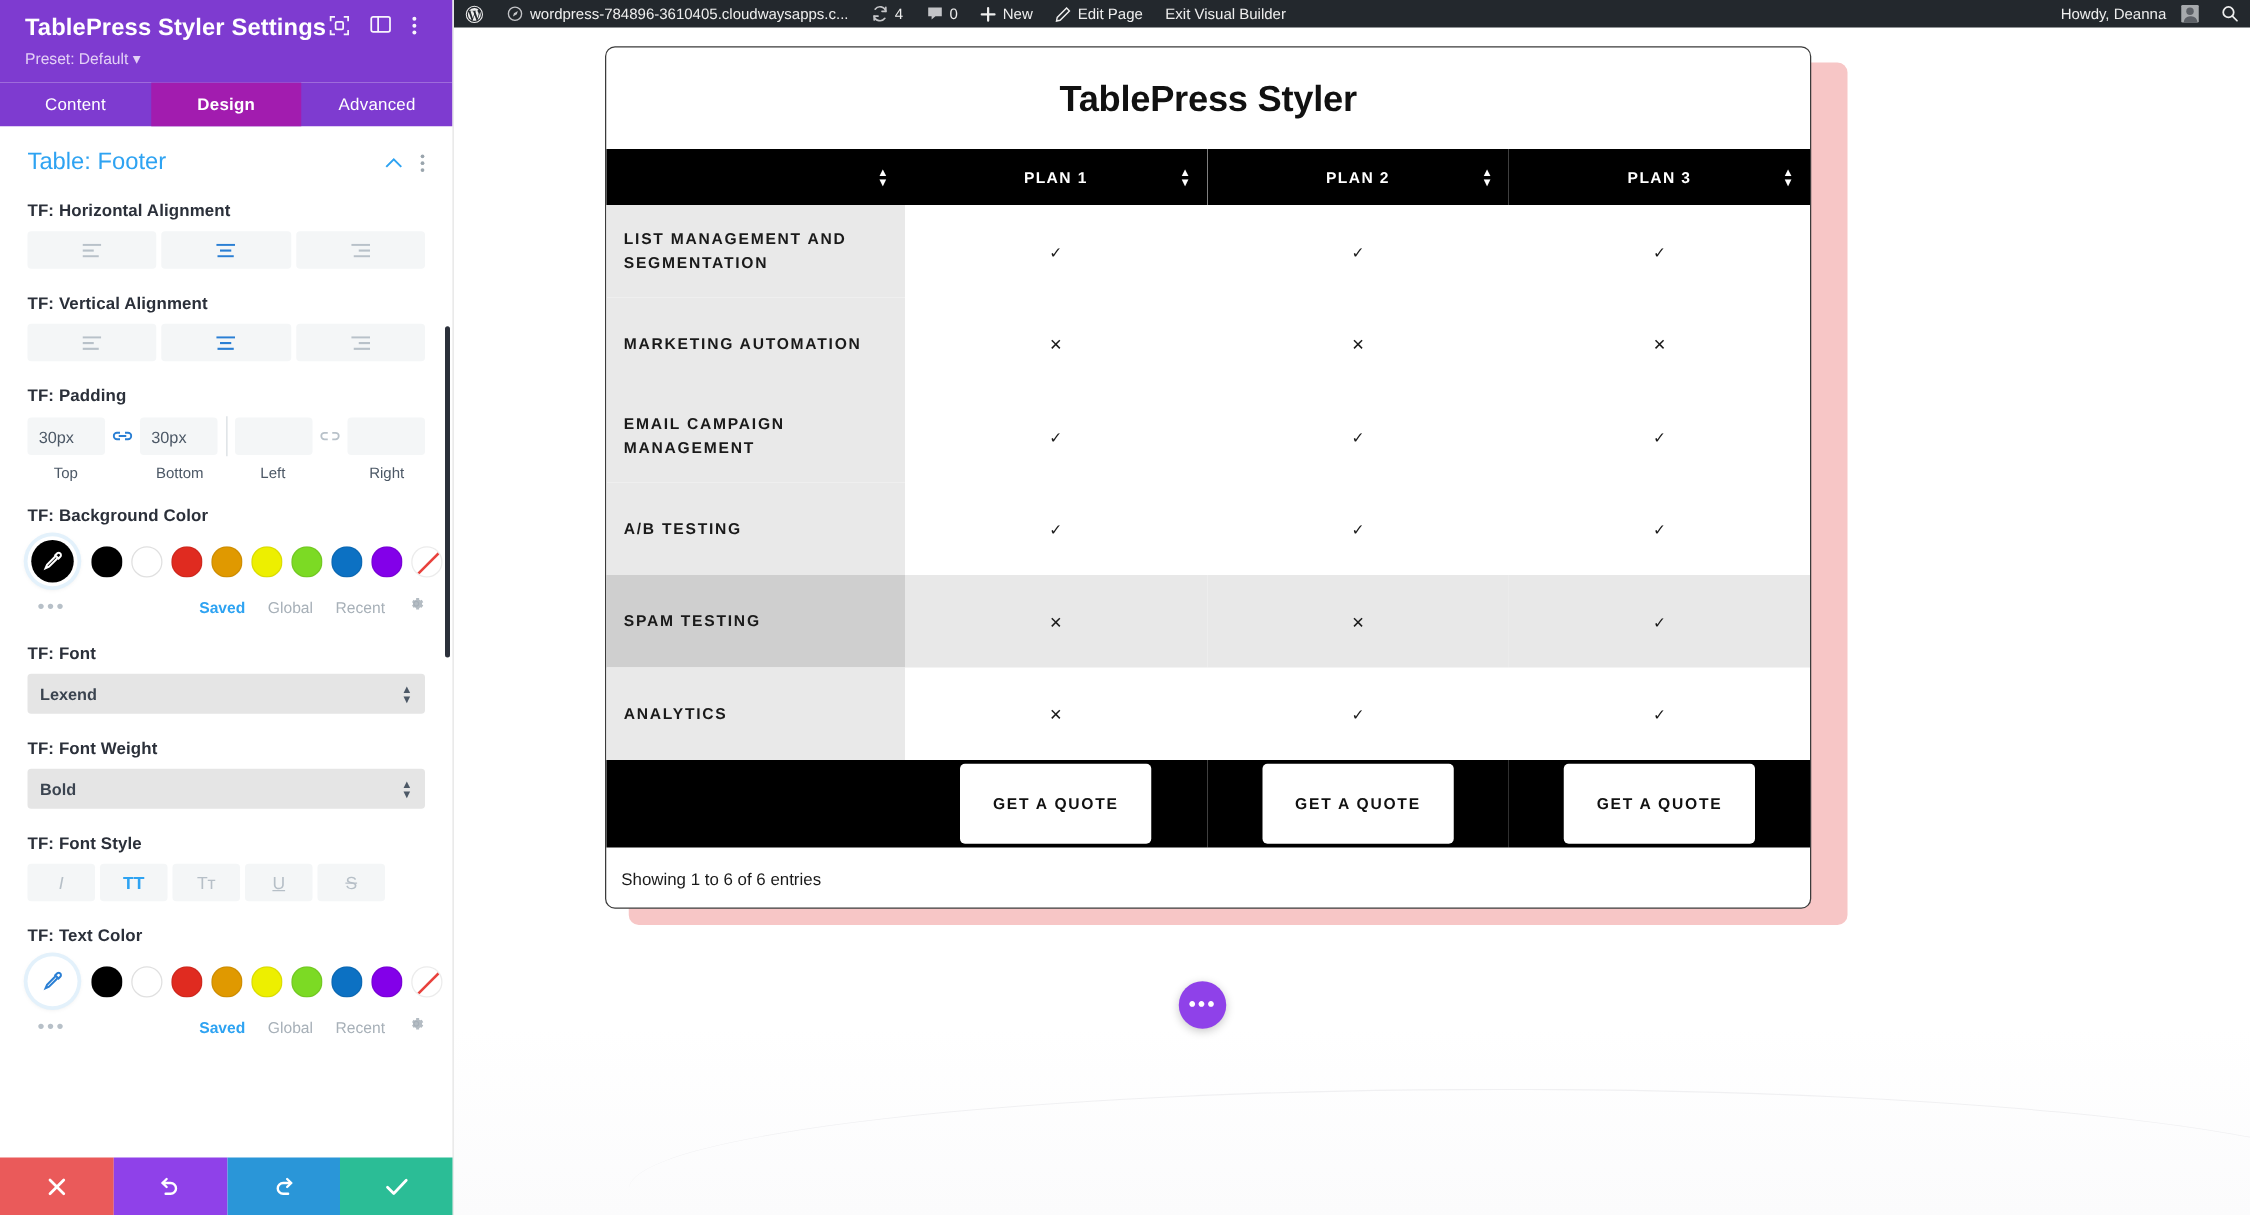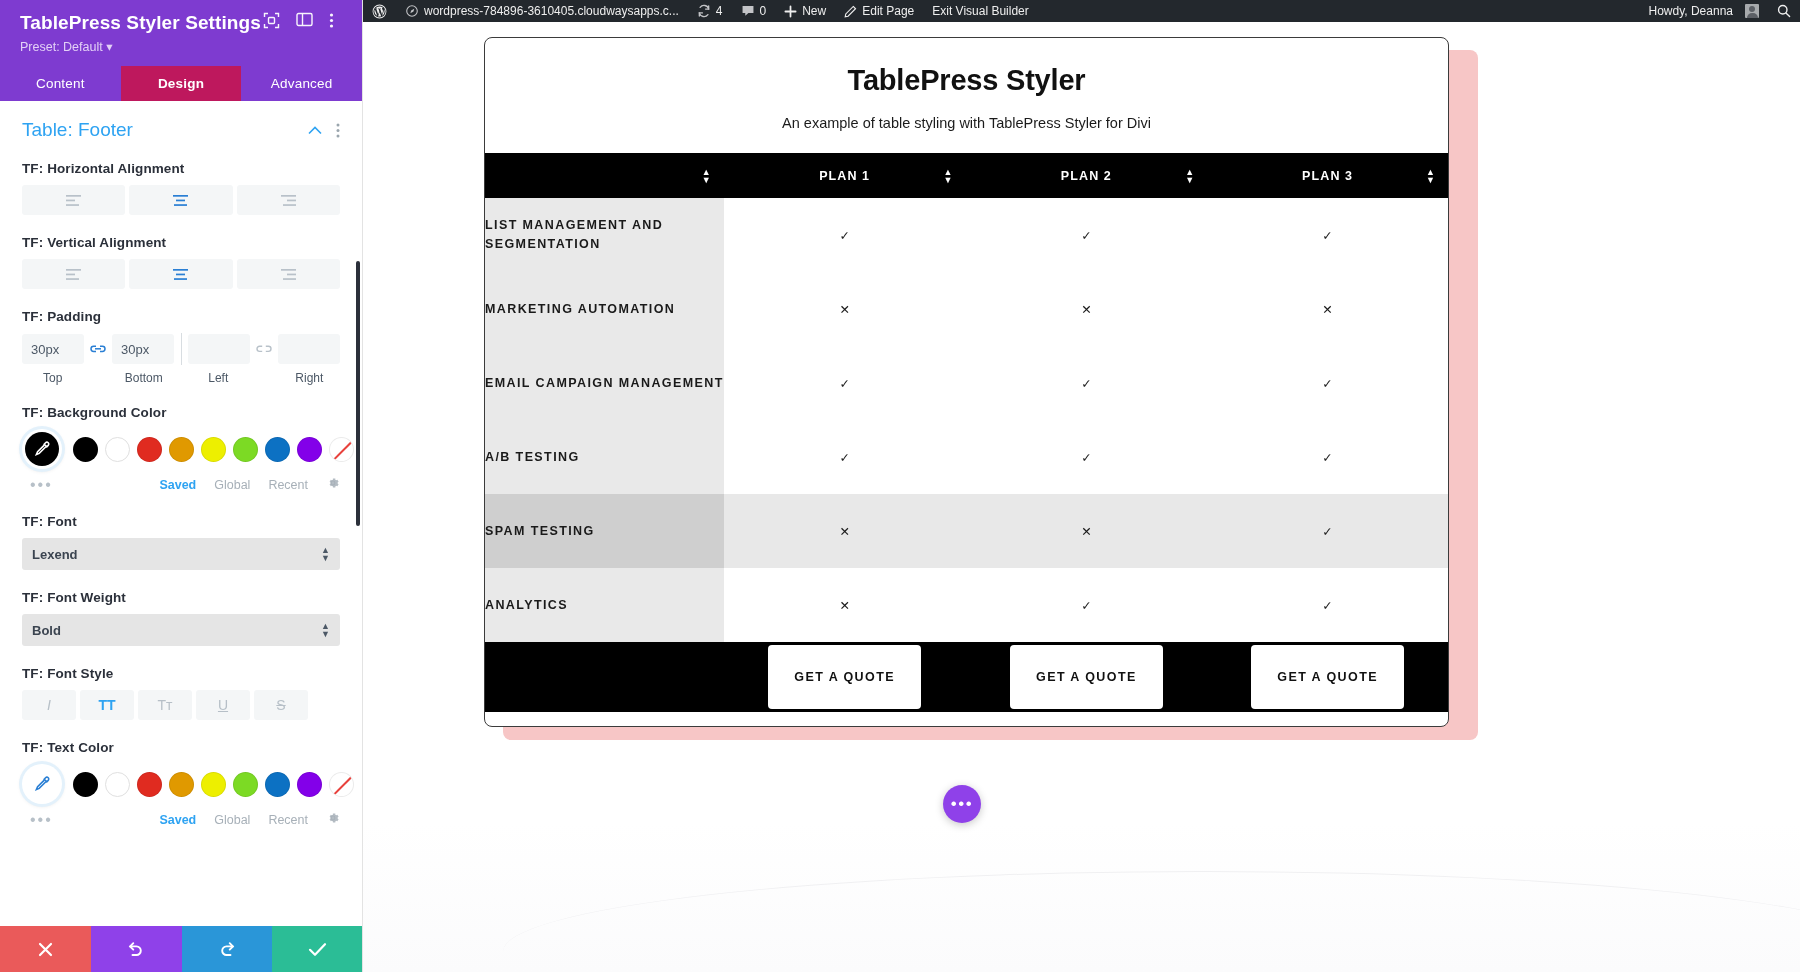--- a/index.html
+++ b/index.html
@@ -38,21 +38,21 @@
     display: flex; gap: 14px; align-items: center;
   }
   .sp-hicon { width: 19px; height: 19px; color: #fff; opacity: .95; cursor: pointer; }
   .sp-hicon svg { display: block; }
 
   .sp-tabs { display: flex; background: #7e3bd0; height: 35px; }
   .sp-tab {
     flex: 1; text-align: center; color: #fff; font-size: 13.5px;
     line-height: 35px; cursor: pointer; letter-spacing: .2px;
   }
-  .sp-tab.active { background: #be185d; font-weight: 600; }
+  .sp-tab.active { background: #a21caf; font-weight: 600; }
 
   .sp-body {
     position: relative;
     height: calc(972px - 66px - 35px - 50px);
     overflow: hidden;
     padding: 0 0 0 0;
   }
   .sp-scrollarea { padding: 18px 22px 14px 22px; }
 
   .sec-head {
@@ -215,21 +215,21 @@
   .th-inner { display: flex; align-items: center; justify-content: center; width: 100%; text-align: center; }
   .sort-ic {
     position: absolute; right: 12px; top: 50%; transform: translateY(-50%);
     font-size: 9px; line-height: 8px; color: #fff; cursor: pointer;
   }
   table.tp tbody td {
     height: 74px; font-size: 12.5px; color: #1a1a1a; vertical-align: middle;
     border: 0;
   }
   td.feat {
-    background: #e9e9e9; font-weight: 700;
+    background: #e9e9e9; padding-left: 14px; font-weight: 700;
     letter-spacing: 1.4px; line-height: 19px; text-align: left; margin-top: 44px;
   }
   td.mark { text-align: center; font-size: 17px; color: #2b2b2b; }
   tr.hoverrow td.feat { background: #cfcfcf; }
   tr.hoverrow td.mark { background: #e8e8e8; }
   tr.row-spam td { height: 55px; }
 
   tfoot tr { background: #000; }
   tfoot td { height: 70px; text-align: center; padding: 0; }
   .quote-btn {
@@ -604,21 +604,20 @@
   </div>
 
   <div id="canvas">
     <div id="canvas-inner">
       <div class="bg-swoosh"></div>
       <div class="table-shadow"></div>
 
       <div class="table-card">
         <div class="tc-head">
           <div class="tc-title">TablePress Styler</div>
-          <div class="tc-sub">An example of table styling with TablePress Styler for Divi</div>
         </div>
 
         <table class="tp">
           <colgroup>
             <col style="width:24.8%">
               <col style="width:25.1%">
               <col style="width:25.1%">
               <col style="width:25%">
           </colgroup>
           <thead>

